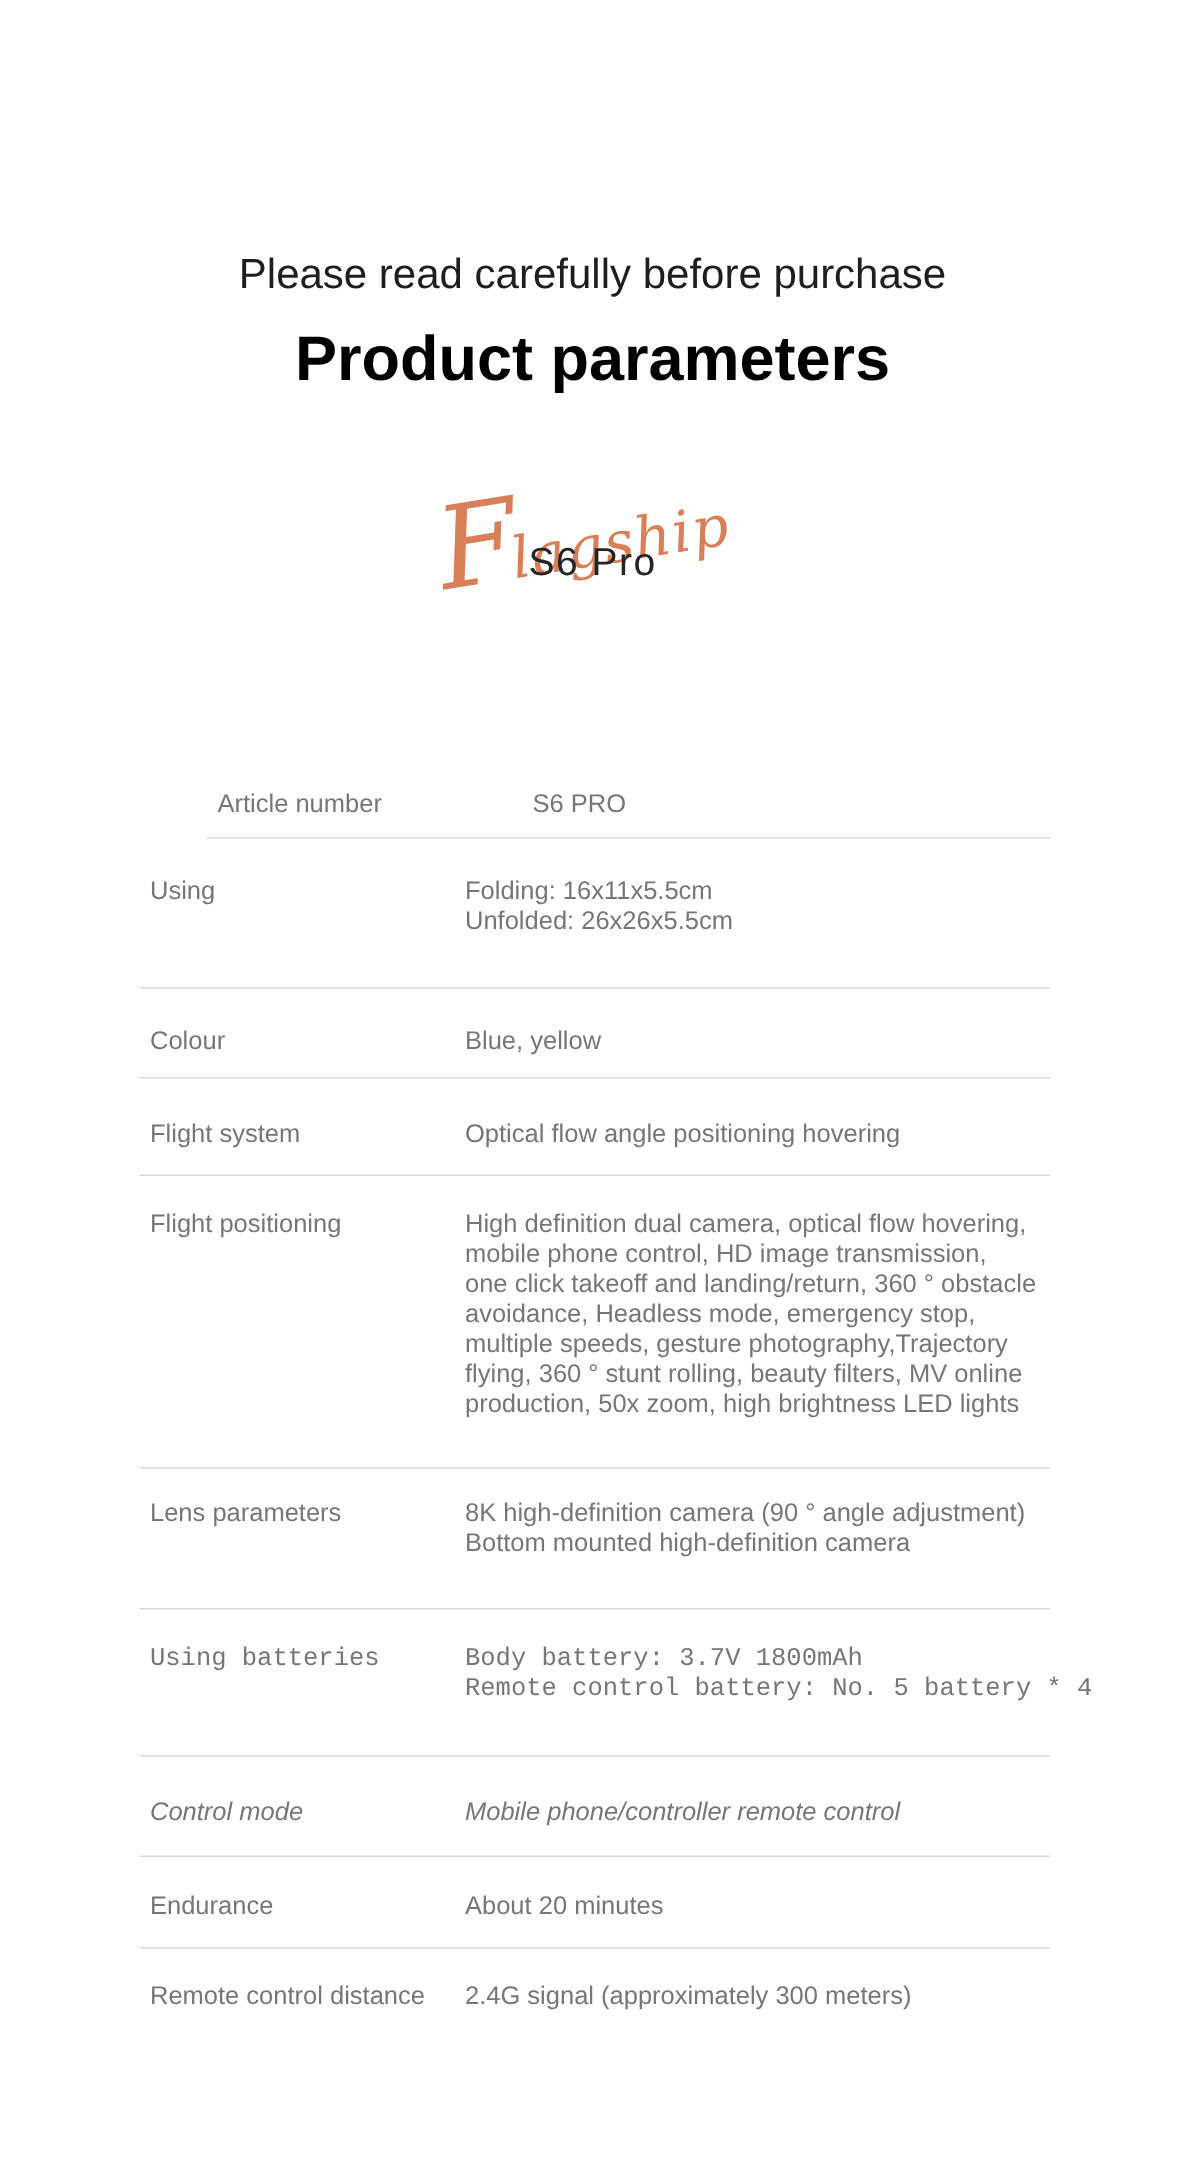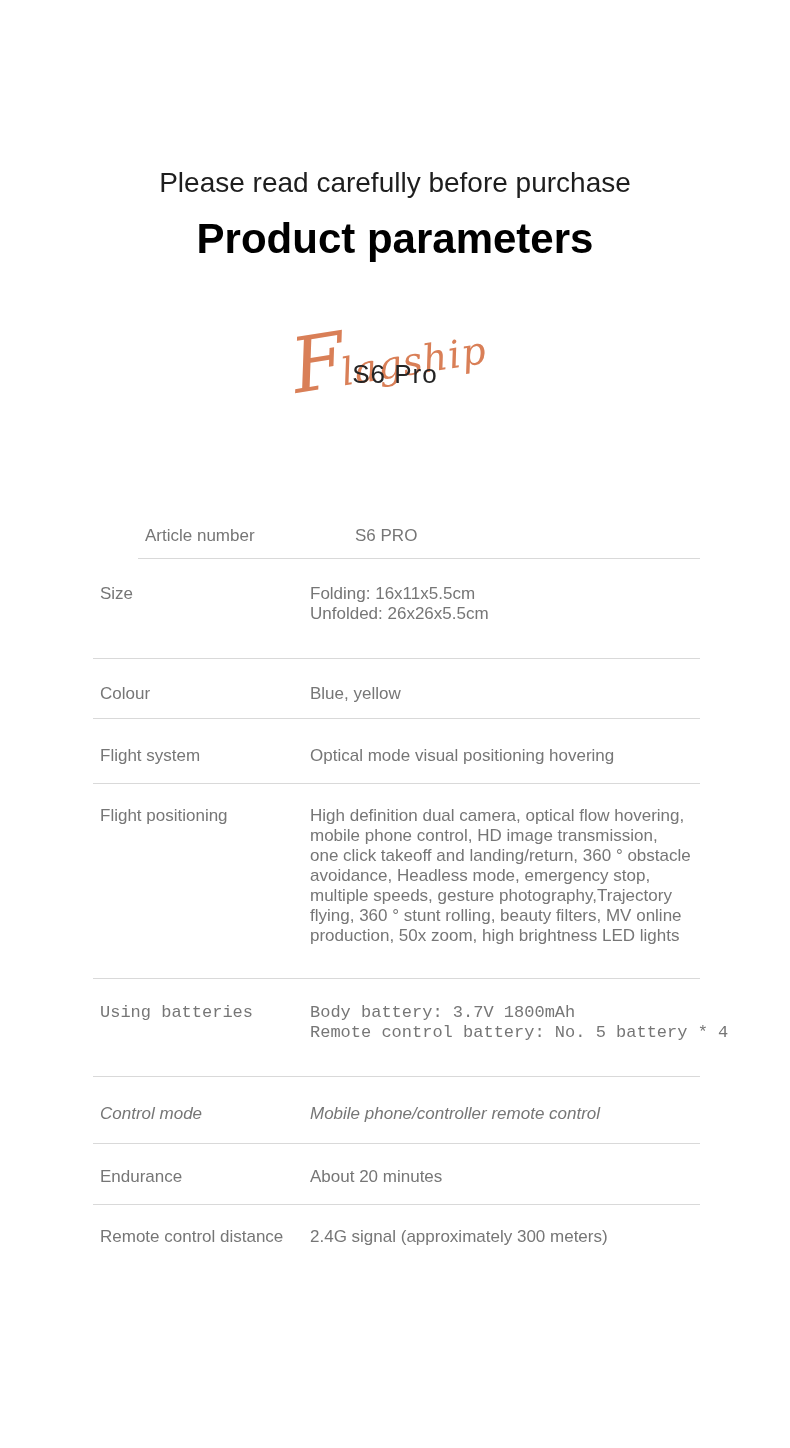--- a/index.html
+++ b/index.html
@@ -108,46 +108,51 @@
   </div>
 
   <div class="spec-table">
 
     <div class="spec-row" style="min-height:53px; padding-top:20px;margin-left:45px;">
       <div class="spec-label">Article number</div>
       <div class="spec-value">S6 PRO</div>
     </div>
 
     <div class="spec-row" style="min-height:100px; padding-top:25px;">
-      <div class="spec-label">Size</div>
+      <div class="spec-label">Using</div>
       <div class="spec-value">Folding: 16x11x5.5cm
 Unfolded: 26x26x5.5cm</div>
     </div>
 
     <div class="spec-row" style="min-height:60px; padding-top:25px;">
       <div class="spec-label">Colour</div>
       <div class="spec-value">Blue, yellow</div>
     </div>
 
     <div class="spec-row" style="min-height:65px; padding-top:27px;">
       <div class="spec-label">Flight system</div>
-      <div class="spec-value">Optical mode visual positioning hovering</div>
+      <div class="spec-value">Optical flow angle positioning hovering</div>
     </div>
 
     <div class="spec-row" style="min-height:195px; padding-top:22px;">
       <div class="spec-label">Flight positioning</div>
       <div class="spec-value">High definition dual camera, optical flow hovering,
 mobile phone control, HD image transmission,
 one click takeoff and landing/return, 360 ° obstacle
 avoidance, Headless mode, emergency stop,
 multiple speeds, gesture photography,Trajectory
 flying, 360 ° stunt rolling, beauty filters, MV online
 production, 50x zoom, high brightness LED lights</div>
     </div>
 
+    <div class="spec-row" style="min-height:94px; padding-top:20px;">
+      <div class="spec-label">Lens parameters</div>
+      <div class="spec-value">8K high-definition camera (90 ° angle adjustment)
+Bottom mounted high-definition camera</div>
+    </div>
 
     <div class="spec-row" style="min-height:98px; padding-top:24px;font-family:Liberation Mono, monospace;">
       <div class="spec-label">Using batteries</div>
       <div class="spec-value">Body battery: 3.7V 1800mAh
 Remote control battery: No. 5 battery * 4</div>
     </div>
 
     <div class="spec-row" style="min-height:67px; padding-top:27px;font-style:italic;">
       <div class="spec-label">Control mode</div>
       <div class="spec-value">Mobile phone/controller remote control</div>

